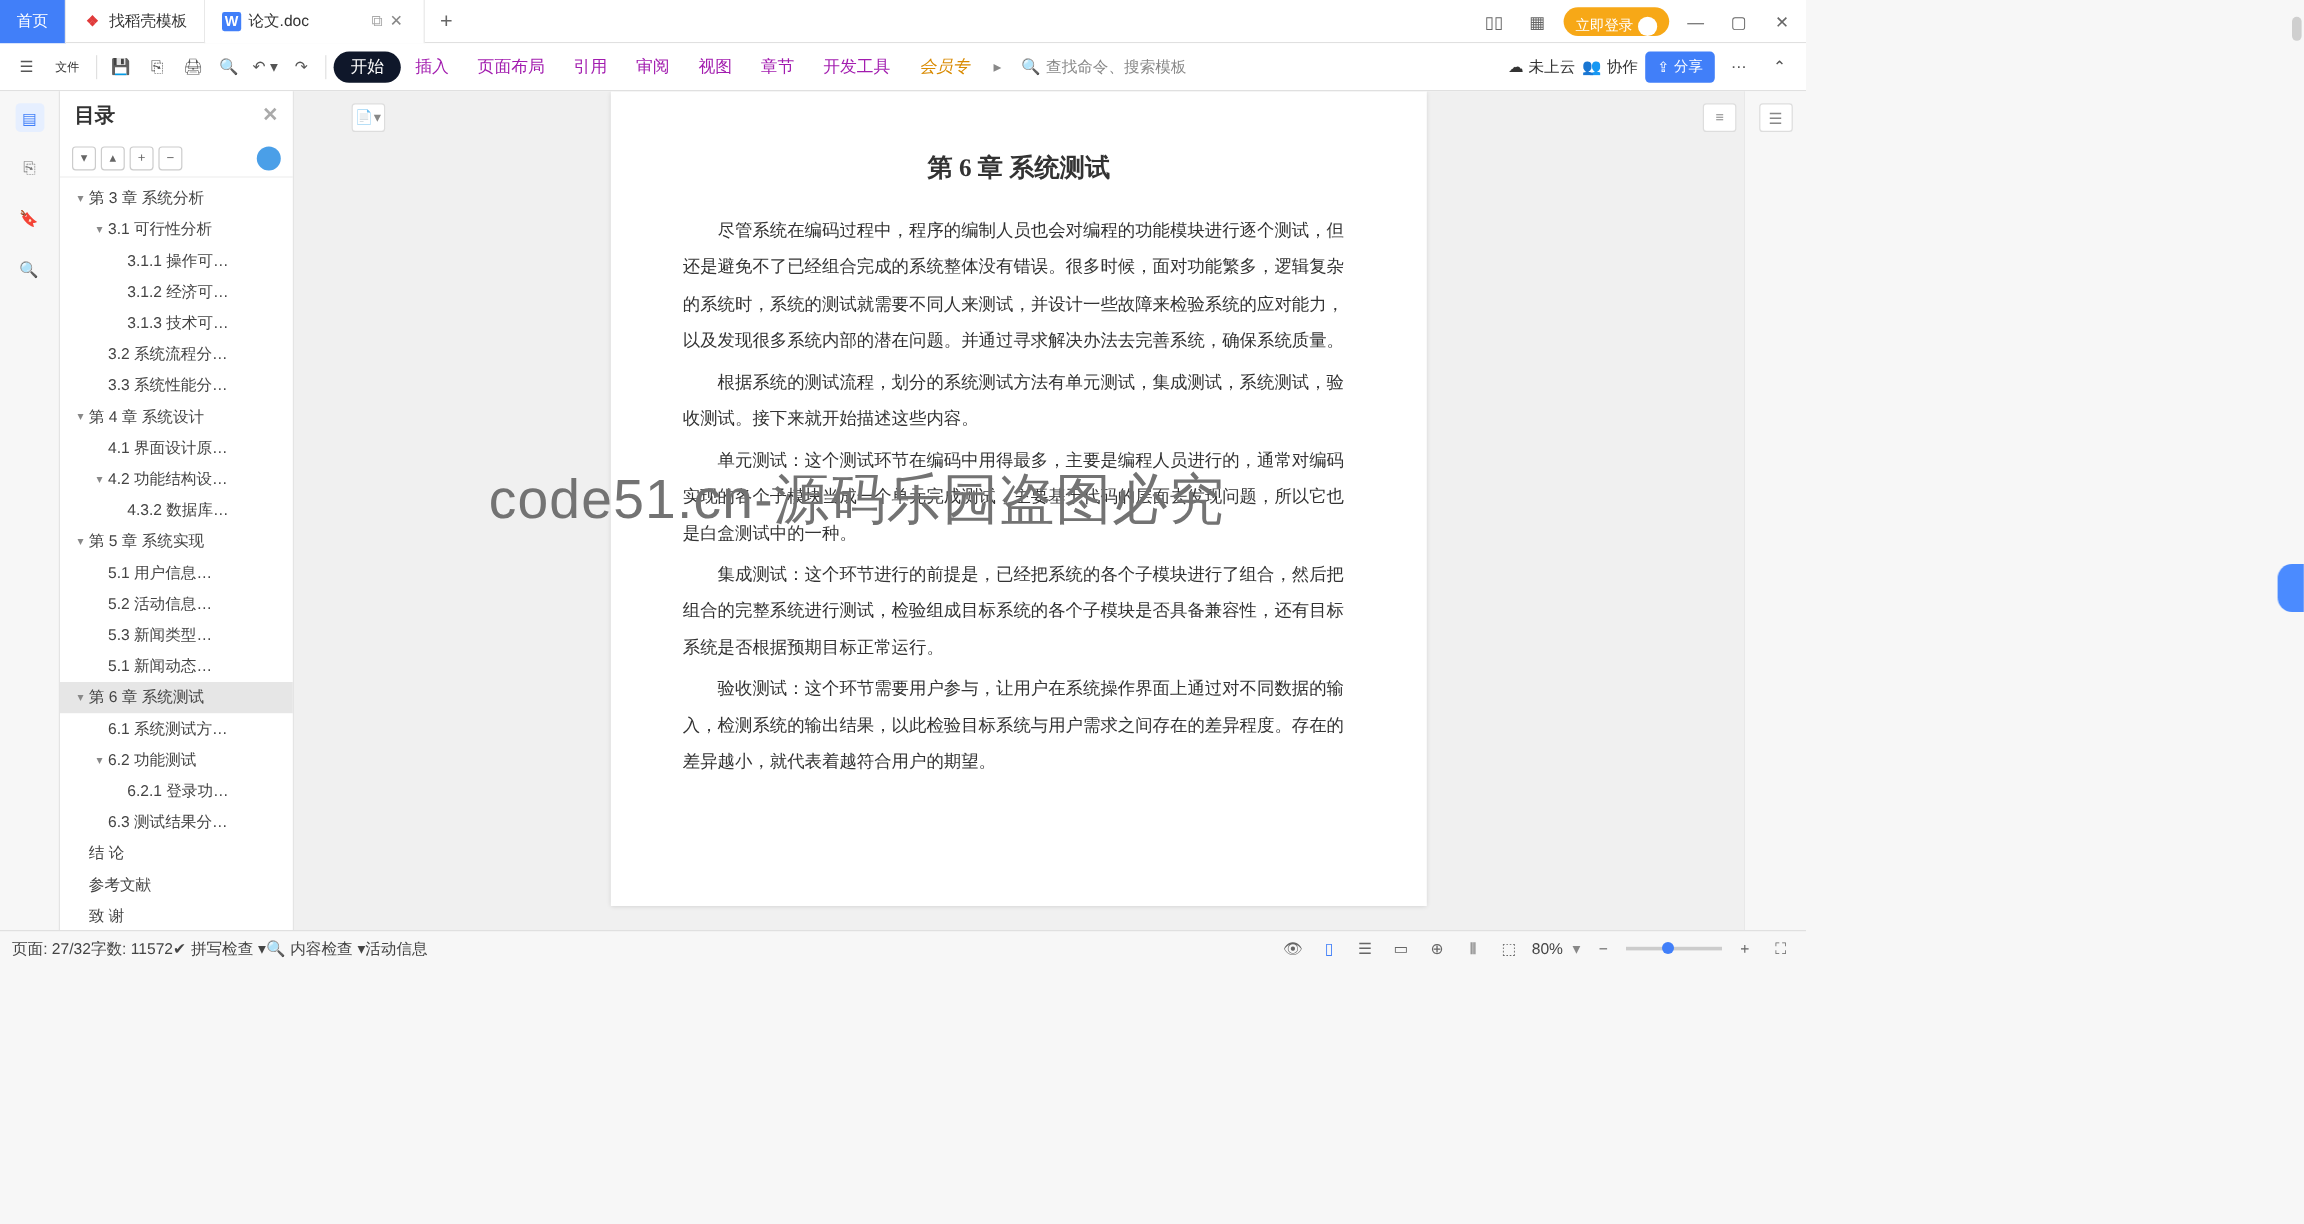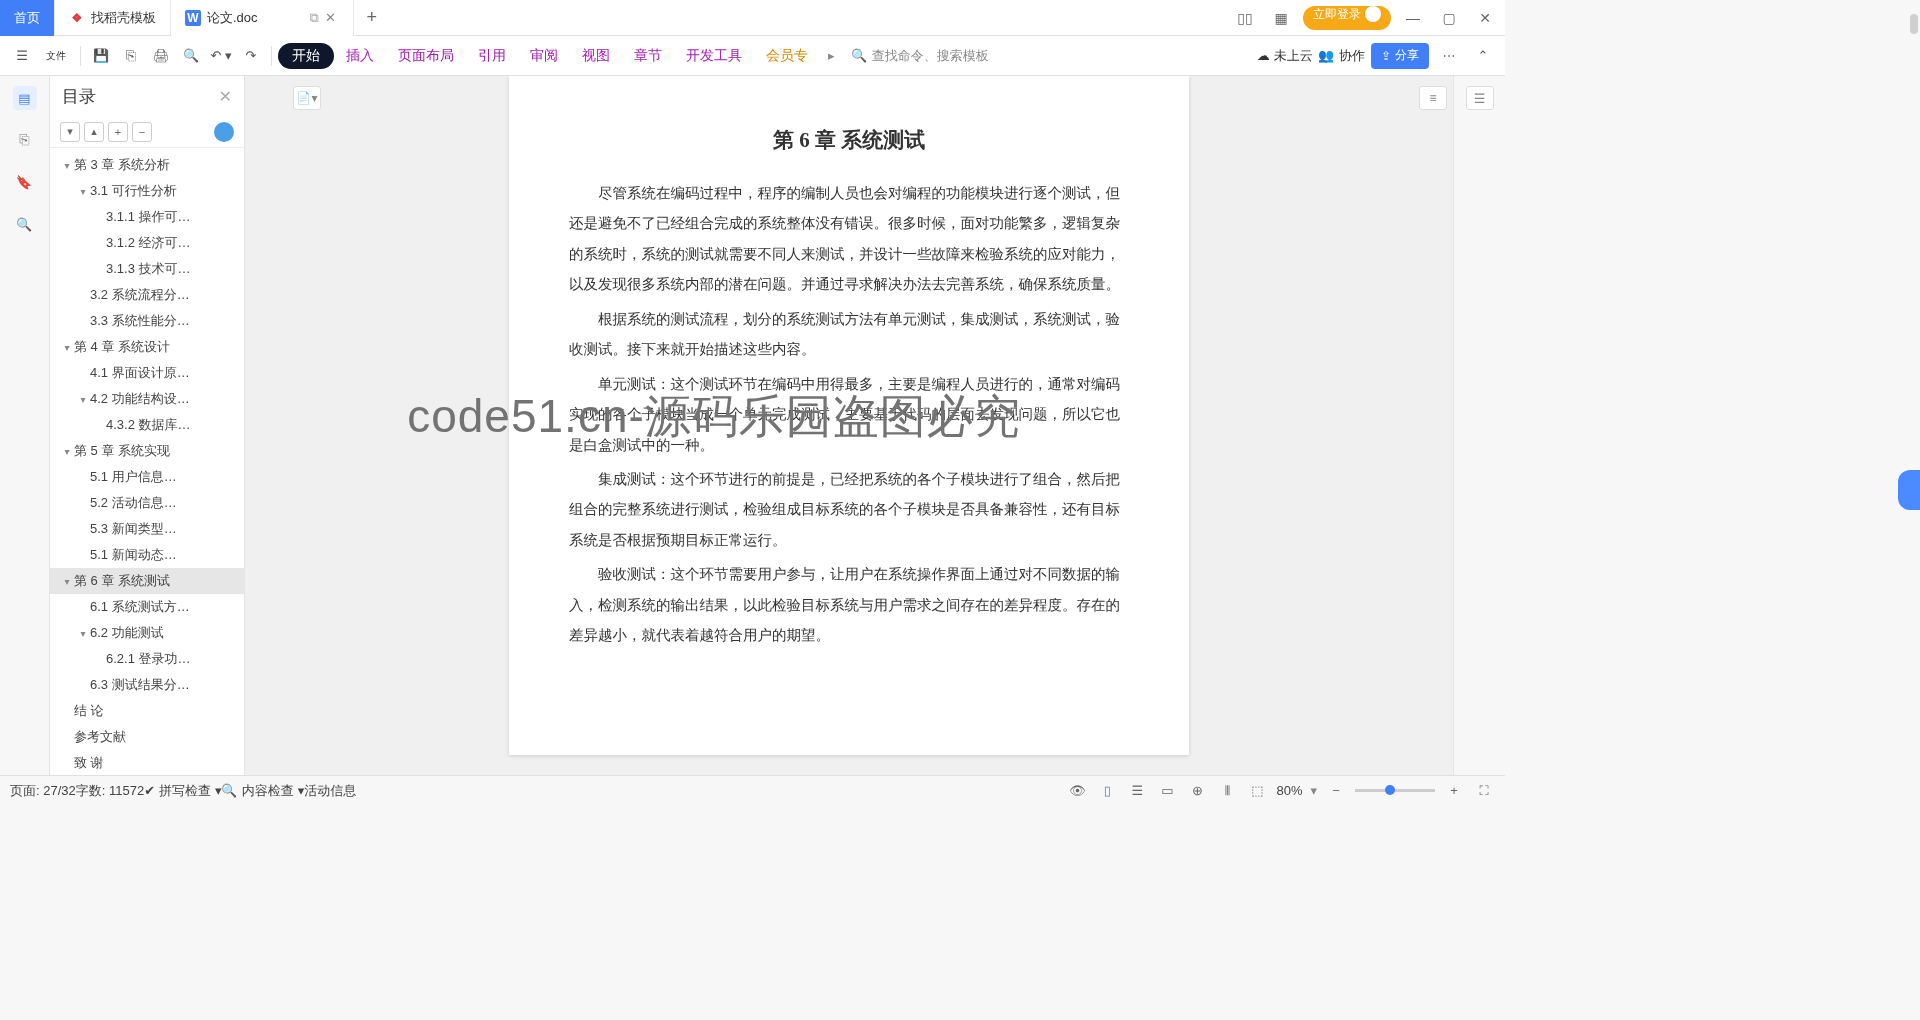--- a/index.html
+++ b/index.html
@@ -6,40 +6,40 @@
 body { font-family: "Microsoft YaHei", sans-serif; font-size: 13px; color: #333; overflow: hidden; background: #f7f7f7; width: 1505px; height: 805px; }
 
 .titlebar { height: 36px; background: #fff; display: flex; align-items: center; border-bottom: 1px solid #e0e0e0; }
 .tab { height: 36px; padding: 0 14px; display: flex; align-items: center; gap: 6px; cursor: pointer; border-right: 1px solid #e8e8e8; }
 .tab.home { background: #417ff9; color: #fff; }
 .tab.active { background: #fff; }
 .tab-icon { width: 16px; height: 16px; display: inline-flex; align-items: center; justify-content: center; font-size: 12px; }
 .tab-close { width: 14px; color: #888; }
 .tab-add { width: 36px; text-align: center; color: #666; font-size: 18px; }
 .titlebar-right { margin-left: auto; display: flex; align-items: center; gap: 8px; padding-right: 6px; }
-.login-btn { background: #f7a817; color: #fff; border-radius: 14px; height: 24px; padding: 0 10px; display: flex; align-items: flex-start; gap: 4px; font-size: 12px; }
+.login-btn { background: #f7a817; color: #fff; border-radius: 14px; height: 24px; padding: 0 10px; display: flex; align-items: flex-end; gap: 4px; font-size: 12px; }
 .win-btn { width: 28px; text-align: center; color: #666; font-size: 14px; }
 
 .ribbon { height: 40px; background: #fff; display: flex; align-items: center; border-bottom: 1px solid #e0e0e0; padding: 0 8px; gap: 2px; }
 .rb-icon { width: 28px; height: 28px; display: flex; align-items: center; justify-content: center; color: #555; border-radius: 3px; }
 .rb-sep { width: 1px; height: 20px; background: #e0e0e0; margin: 0 4px; }
 .rb-tab { padding: 0 12px; height: 40px; display: flex; align-items: center; color: #a21caf; font-size: 14px; }
 .rb-tab.active { background: #0f172a; color: #fff; border-radius: 14px; height: 26px; padding: 0 14px; }
-.rb-tab.vip { color: #d98a00; }
+.rb-tab.vip { color: #d98a00; font-style: italic; }
 .search-box { display: flex; align-items: center; gap: 4px; padding: 0 8px; height: 28px; border: 1px solid transparent; color: #888; min-width: 160px; }
 .ribbon-right { margin-left: auto; display: flex; align-items: center; gap: 6px; }
 .share-btn { background: #417ff9; color: #fff; border-radius: 4px; height: 26px; padding: 0 10px; display: flex; align-items: center; gap: 4px; font-size: 12px; }
 
 .main { display: flex; height: calc(100% - 36px - 40px - 30px); }
 .leftbar { width: 50px; background: #f7f7f7; border-right: 1px solid #e4e4e4; display: flex; flex-direction: column; align-items: center; padding-top: 10px; gap: 18px; }
 .lb-icon { width: 24px; height: 24px; display: flex; align-items: center; justify-content: center; color: #777; }
 .lb-icon.active { color: #417ff9; background: #e6efff; border-radius: 4px; }
 
 .outline-panel { width: 195px; background: #fff; border-right: 1px solid #e4e4e4; display: flex; flex-direction: column; }
-.outline-header { height: 40px; display: flex; align-items: center; padding: 0 12px; font-size: 17px; font-weight: 400; color: #333; }
+.outline-header { height: 40px; display: flex; align-items: center; padding: 0 12px; font-size: 17px; font-weight: 700; color: #333; }
 .outline-header .close { margin-left: auto; color: #aaa; font-size: 16px; }
 .outline-tools { height: 32px; display: flex; align-items: center; padding: 0 10px; gap: 4px; border-bottom: 1px solid #eee; }
 .ot-btn { width: 20px; height: 20px; border: 1px solid #ccc; border-radius: 3px; display: flex; align-items: center; justify-content: center; font-size: 11px; color: #666; }
 .ot-cloud { margin-left: auto; width: 20px; height: 20px; background: #4a9fe8; border-radius: 50%; }
 .outline-tree { flex: 1; overflow-y: auto; padding: 4px 0; }
 .tree-item { height: 26px; display: flex; align-items: center; padding-right: 8px; color: #444; cursor: pointer; white-space: nowrap; overflow: hidden; text-overflow: ellipsis; font-size: 13px; }
 .tree-item.selected { background: #e6e6e6; }
 .tree-item .chev { width: 14px; font-size: 10px; color: #888; display: inline-block; text-align: center; }
 .tree-item .nochev { width: 14px; display: inline-block; }
 .tree-item.l1 { padding-left: 10px; }

